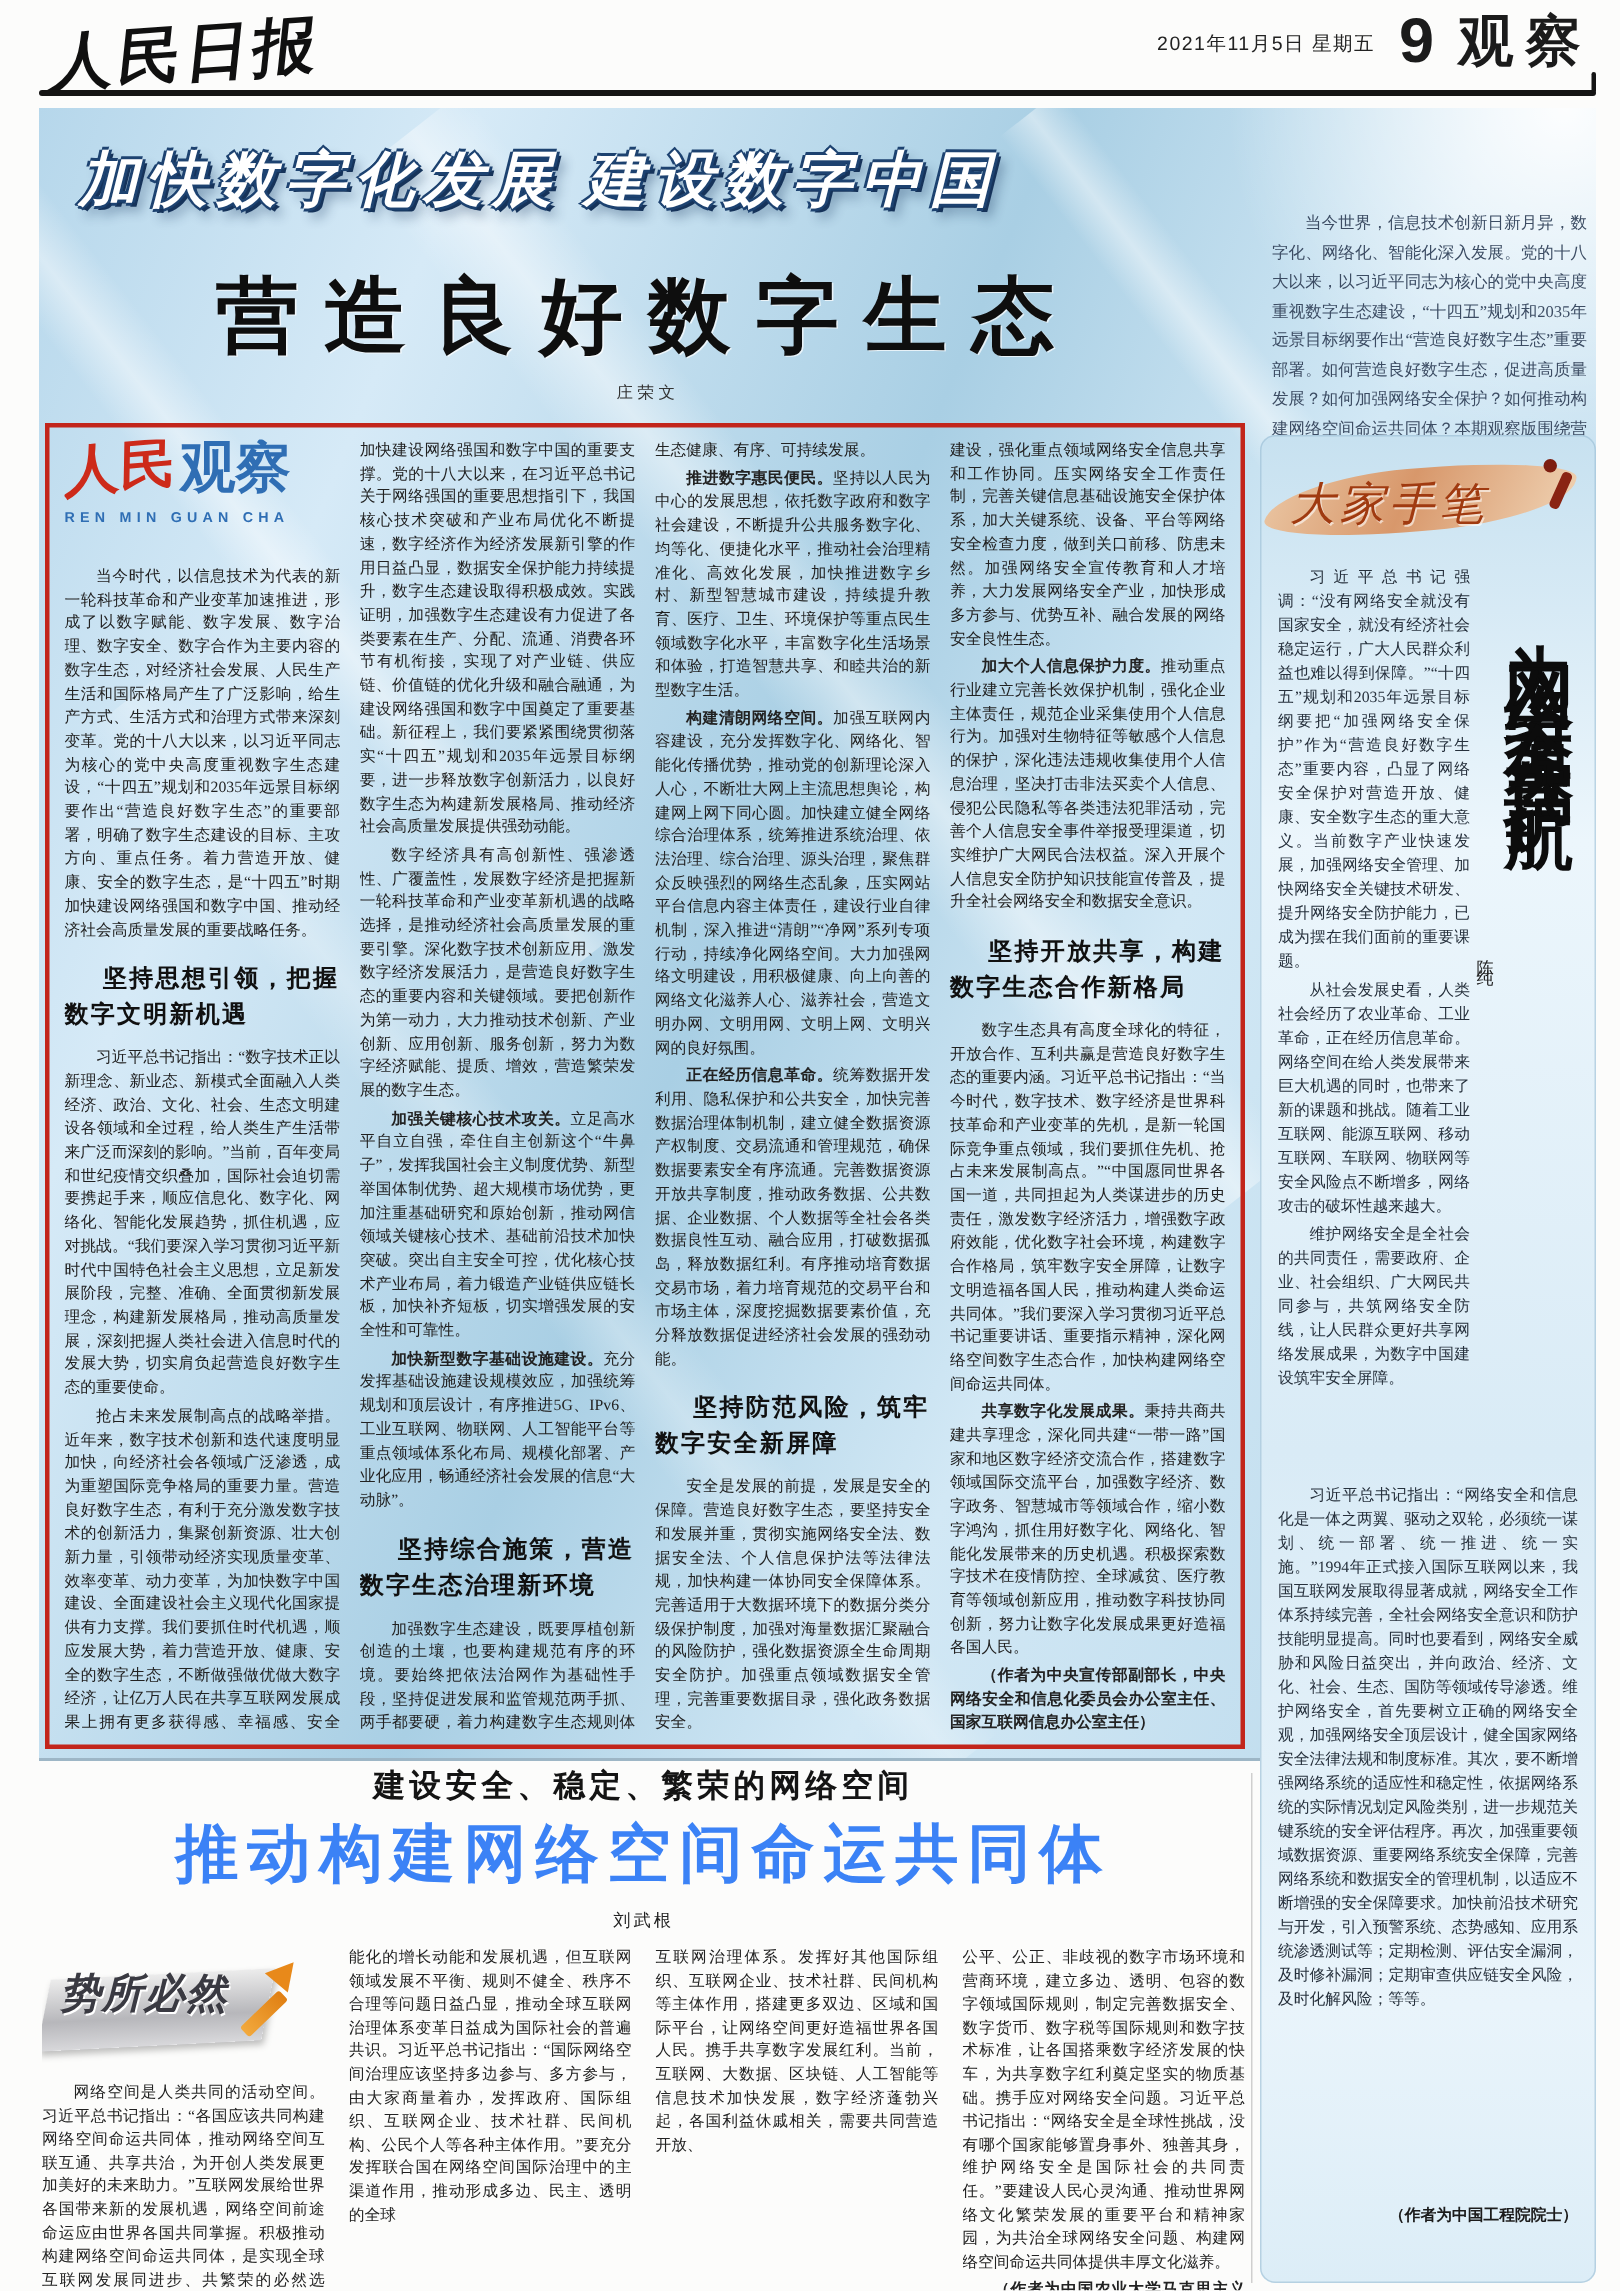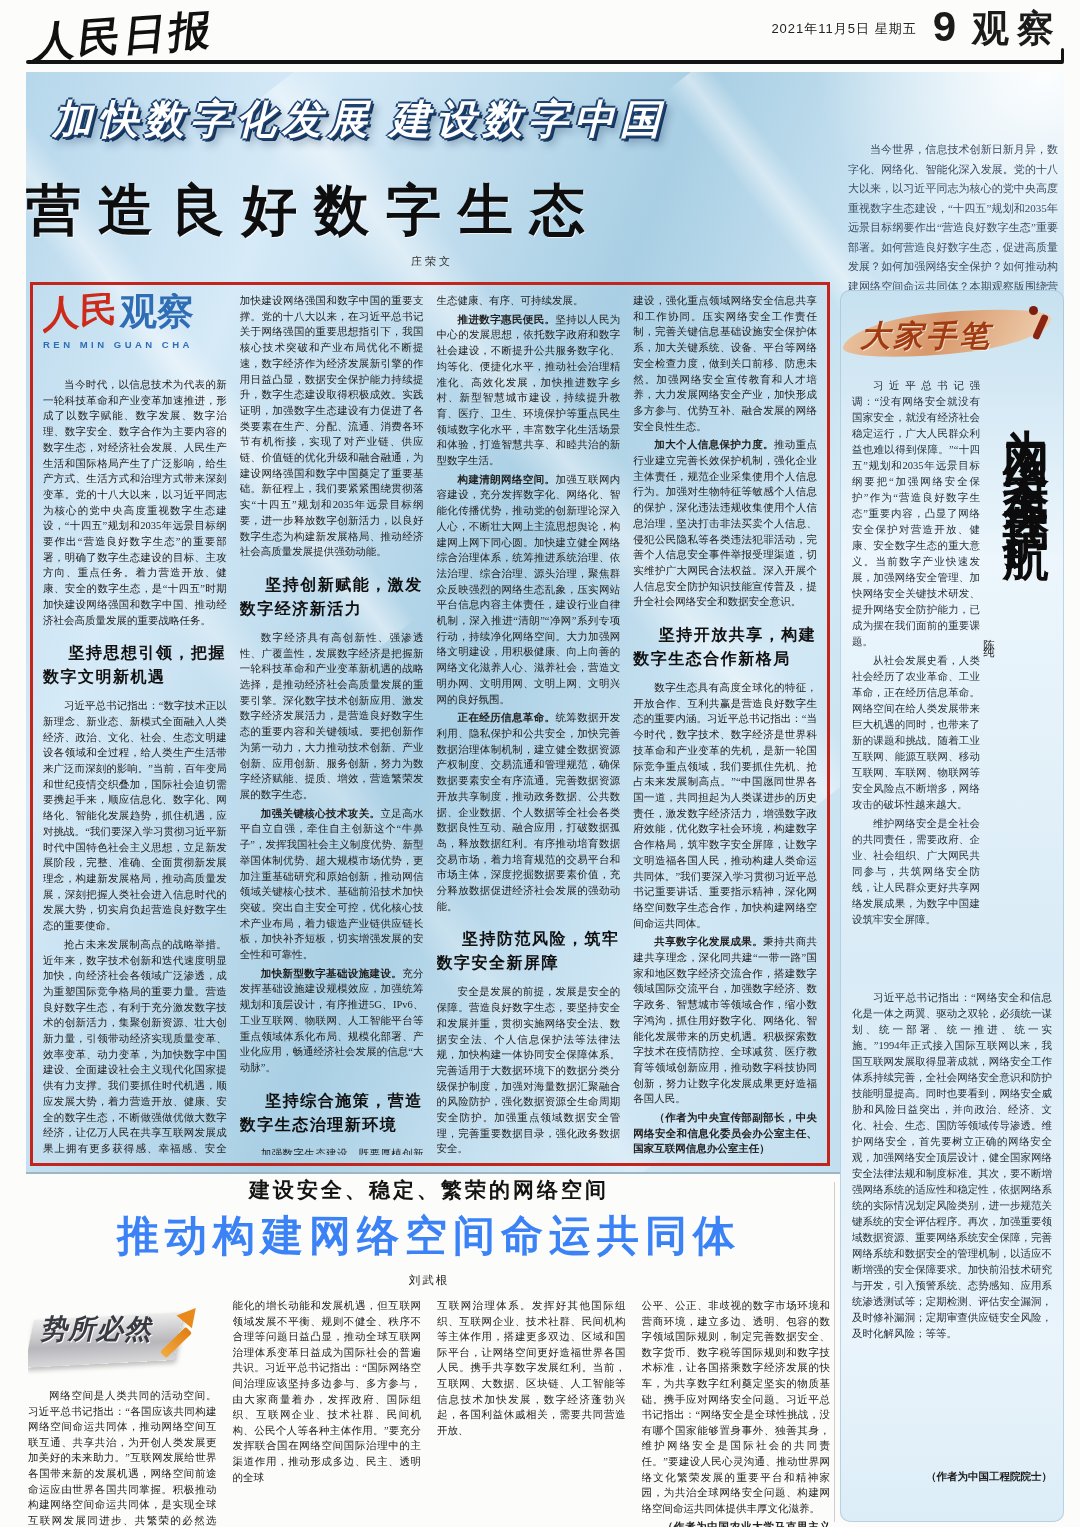--- a/index.html
+++ b/index.html
@@ -20,21 +20,21 @@
      background:
        radial-gradient(circle at 98% 0%, rgba(255,255,255,.95), rgba(255,255,255,0) 15%),
        linear-gradient(112deg,#b6d7eb 0%,#d6eaf7 20%,#a9cfe4 46%,#d2e8f5 66%,#b7d7ea 100%);}
   .streak{position:absolute;background:linear-gradient(90deg,rgba(255,255,255,0),rgba(255,255,255,.45),rgba(255,255,255,0));
           transform:rotate(-38deg);}
   
   .banner{position:absolute;left:26px;top:72px;width:812px;height:214px;}
   .kicker{position:absolute;left:26px;top:20px;font-size:40px;font-weight:900;font-style:italic;letter-spacing:6px;
           color:#fff;font-family:Liberation Serif, serif;white-space:nowrap;
           text-shadow:2px 0 0 #1d4270,-2px 0 0 #1d4270,0 2px 0 #1d4270,0 -2px 0 #1d4270,3px 3px 0 #16335a,5px 6px 8px rgba(20,50,90,.45);}
-  .main-title{position:absolute;left:0;top:102px;width:100%;font-size:55px;font-weight:900;
+  .main-title{position:absolute;left:0;top:102px;width:100%;text-align:center;font-size:55px;font-weight:900;
           letter-spacing:17px;color:#0e0e0e;text-shadow:1px 1px 0 rgba(255,255,255,.7);white-space:nowrap;}
   .banner-byline{position:absolute;left:0;top:182px;width:100%;text-align:center;font-size:11px;color:#333;letter-spacing:3px;}
   
   .editor-note{position:absolute;left:848px;top:140px;width:210px;font-size:11px;line-height:1.78;color:#3c4c63;}
   .editor-body{text-indent:2em;text-align:justify;margin:0;}
   .editor-sign{text-align:right;font-weight:700;margin-top:5px;letter-spacing:5px;}
   
   .main-box{position:absolute;left:30px;top:282px;width:800px;height:884px;border:3px solid #c2251b;
             box-sizing:border-box;display:flex;gap:13px;padding:8px 10px;}
   .mcol{flex:1;min-width:0;font-size:10.5px;line-height:15.7px;text-align:justify;overflow:hidden;color:#222;}
@@ -51,21 +51,21 @@
   .pm-blue{color:#2f6eb4;margin-left:3px;font-family:"Liberation Sans",sans-serif;}
   .pm-en{color:#2f6eb4;font-size:9.5px;letter-spacing:3.5px;font-weight:700;margin-top:5px;font-family:"Liberation Sans",sans-serif;}
   
   .sidebar{position:absolute;left:840px;top:290px;width:224px;height:1232px;border-radius:10px;overflow:hidden;
            background:linear-gradient(180deg,#c7e1f0,#ecf6fc 22%,#d9ebf6 55%,#e9f4fb 85%,#dcedf7);
            box-shadow:inset 0 0 0 1px rgba(150,185,210,.55);padding:10px 12px;box-sizing:border-box;}
   .djsb-logo{position:relative;height:74px;margin-bottom:4px;}
   .djsb-swoosh{position:absolute;left:-8px;top:12px;width:206px;height:42px;opacity:.9;
            background:linear-gradient(100deg,#ecbf96,#d98f5c 45%,#f2cda8);
            transform:rotate(-5deg) skewX(-20deg);border-radius:45% 60% 45% 55%/65% 40% 60% 40%;}
-  .djsb-text{position:absolute;left:8px;top:16px;font-size:30px;font-weight:700;font-style:italic;letter-spacing:3px;
+  .djsb-text{position:absolute;left:8px;top:16px;font-size:30px;font-weight:400;font-style:italic;letter-spacing:3px;
            color:#a03a10;text-shadow:1px 1px 0 rgba(255,255,255,.6);}
   .fig-head{position:absolute;right:14px;top:6px;width:9px;height:9px;border-radius:50%;background:#7d1d10;}
   .fig-body{position:absolute;right:8px;top:14px;width:7px;height:26px;background:#8a2413;transform:rotate(24deg);border-radius:3px;}
   .sb-top{display:flex;height:604px;overflow:hidden;}
   .sb-textcol{width:128px;font-size:10.5px;line-height:16px;text-align:justify;overflow:hidden;color:#26303c;}
   .sb-textcol p{margin:0 0 3px;text-indent:2em;}
   .sb-titlewrap{flex:1;position:relative;}
   .sb-title{position:absolute;right:0;top:14px;writing-mode:vertical-rl;font-size:46px;font-weight:900;
             letter-spacing:13px;line-height:1.1;color:#0c0c0c;font-family:"Liberation Sans",sans-serif;}
   .sb-author{position:absolute;left:1px;top:252px;writing-mode:vertical-rl;font-size:11.5px;letter-spacing:7px;color:#222;}
@@ -130,21 +130,20 @@
       </div>
       <div class="pm-en">REN MIN GUAN CHA</div>
     </div>
     <p>当今时代，以信息技术为代表的新一轮科技革命和产业变革加速推进，形成了以数字赋能、数字发展、数字治理、数字安全、数字合作为主要内容的数字生态，对经济社会发展、人民生产生活和国际格局产生了广泛影响，给生产方式、生活方式和治理方式带来深刻变革。党的十八大以来，以习近平同志为核心的党中央高度重视数字生态建设，“十四五”规划和2035年远景目标纲要作出“营造良好数字生态”的重要部署，明确了数字生态建设的目标、主攻方向、重点任务。着力营造开放、健康、安全的数字生态，是“十四五”时期加快建设网络强国和数字中国、推动经济社会高质量发展的重要战略任务。</p>
     <div class="sec-h">坚持思想引领，把握数字文明新机遇</div>
     <p>习近平总书记指出：“数字技术正以新理念、新业态、新模式全面融入人类经济、政治、文化、社会、生态文明建设各领域和全过程，给人类生产生活带来广泛而深刻的影响。”当前，百年变局和世纪疫情交织叠加，国际社会迫切需要携起手来，顺应信息化、数字化、网络化、智能化发展趋势，抓住机遇，应对挑战。“我们要深入学习贯彻习近平新时代中国特色社会主义思想，立足新发展阶段，完整、准确、全面贯彻新发展理念，构建新发展格局，推动高质量发展，深刻把握人类社会进入信息时代的发展大势，切实肩负起营造良好数字生态的重要使命。</p>
     <p>抢占未来发展制高点的战略举措。近年来，数字技术创新和迭代速度明显加快，向经济社会各领域广泛渗透，成为重塑国际竞争格局的重要力量。营造良好数字生态，有利于充分激发数字技术的创新活力，集聚创新资源、壮大创新力量，引领带动经济实现质量变革、效率变革、动力变革，为加快数字中国建设、全面建设社会主义现代化国家提供有力支撑。我们要抓住时代机遇，顺应发展大势，着力营造开放、健康、安全的数字生态，不断做强做优做大数字经济，让亿万人民在共享互联网发展成果上拥有更多获得感、幸福感、安全感。</p>
   </div>
   <div class="mcol">
     <p class="cont">加快建设网络强国和数字中国的重要支撑。党的十八大以来，在习近平总书记关于网络强国的重要思想指引下，我国核心技术突破和产业布局优化不断提速，数字经济作为经济发展新引擎的作用日益凸显，数据安全保护能力持续提升，数字生态建设取得积极成效。实践证明，加强数字生态建设有力促进了各类要素在生产、分配、流通、消费各环节有机衔接，实现了对产业链、供应链、价值链的优化升级和融合融通，为建设网络强国和数字中国奠定了重要基础。新征程上，我们要紧紧围绕贯彻落实“十四五”规划和2035年远景目标纲要，进一步释放数字创新活力，以良好数字生态为构建新发展格局、推动经济社会高质量发展提供强劲动能。</p>
-    <div class="sec-h">坚持创新赋能，激发数字经济新活力</div>
     <p>数字经济具有高创新性、强渗透性、广覆盖性，发展数字经济是把握新一轮科技革命和产业变革新机遇的战略选择，是推动经济社会高质量发展的重要引擎。深化数字技术创新应用、激发数字经济发展活力，是营造良好数字生态的重要内容和关键领域。要把创新作为第一动力，大力推动技术创新、产业创新、应用创新、服务创新，努力为数字经济赋能、提质、增效，营造繁荣发展的数字生态。</p>
     <p><span class="lead">加强关键核心技术攻关。</span><span>立足高水平自立自强，牵住自主创新这个“牛鼻子”，发挥我国社会主义制度优势、新型举国体制优势、超大规模市场优势，更加注重基础研究和原始创新，推动网信领域关键核心技术、基础前沿技术加快突破。突出自主安全可控，优化核心技术产业布局，着力锻造产业链供应链长板，加快补齐短板，切实增强发展的安全性和可靠性。</span></p>
     <p><span class="lead">加快新型数字基础设施建设。</span><span>充分发挥基础设施建设规模效应，加强统筹规划和顶层设计，有序推进5G、IPv6、工业互联网、物联网、人工智能平台等重点领域体系化布局、规模化部署、产业化应用，畅通经济社会发展的信息“大动脉”。</span></p>
     <div class="sec-h">坚持综合施策，营造数字生态治理新环境</div>
     <p>加强数字生态建设，既要厚植创新创造的土壤，也要构建规范有序的环境。要始终把依法治网作为基础性手段，坚持促进发展和监管规范两手抓、两手都要硬，着力构建数字生态规则体系，全面提升数字生态治理能力，推动数字</p>
   </div>
   <div class="mcol">
     <p class="cont">生态健康、有序、可持续发展。</p>
     <p><span class="lead">推进数字惠民便民。</span><span>坚持以人民为中心的发展思想，依托数字政府和数字社会建设，不断提升公共服务数字化、均等化、便捷化水平，推动社会治理精准化、高效化发展，加快推进数字乡村、新型智慧城市建设，持续提升教育、医疗、卫生、环境保护等重点民生领域数字化水平，丰富数字化生活场景和体验，打造智慧共享、和睦共治的新型数字生活。</span></p>
     <p><span class="lead">构建清朗网络空间。</span><span>加强互联网内容建设，充分发挥数字化、网络化、智能化传播优势，推动党的创新理论深入人心，不断壮大网上主流思想舆论，构建网上网下同心圆。加快建立健全网络综合治理体系，统筹推进系统治理、依法治理、综合治理、源头治理，聚焦群众反映强烈的网络生态乱象，压实网站平台信息内容主体责任，建设行业自律机制，深入推进“清朗”“净网”系列专项行动，持续净化网络空间。大力加强网络文明建设，用积极健康、向上向善的网络文化滋养人心、滋养社会，营造文明办网、文明用网、文明上网、文明兴网的良好氛围。</span></p>

